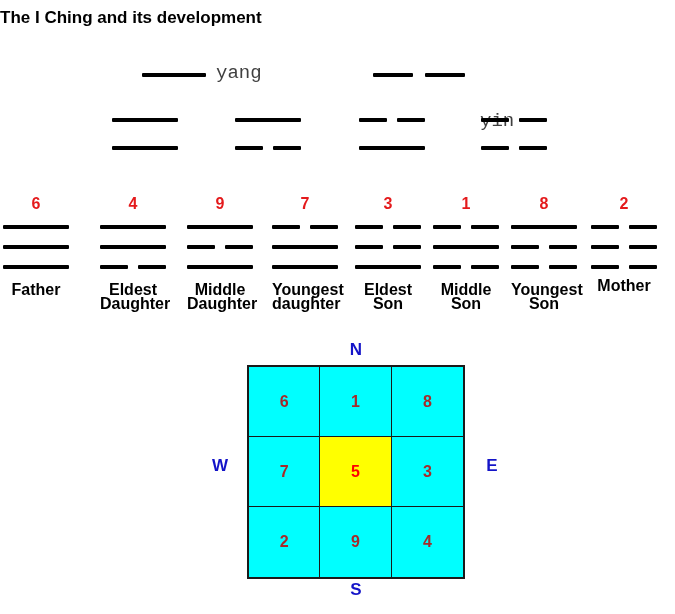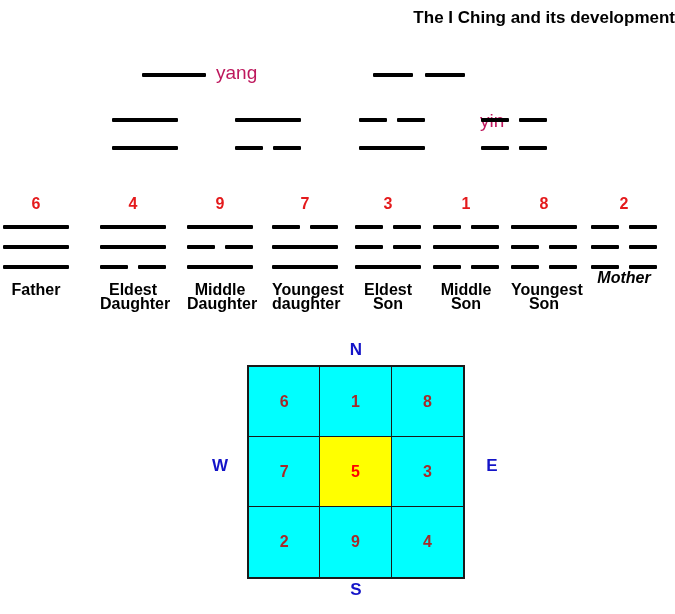--- a/index.html
+++ b/index.html
@@ -14,21 +14,21 @@
     font-family: "Liberation Sans", sans-serif;
     overflow: hidden;
   }
 
   
   #title {
     position: absolute;
     left: 0;
     top: 8px;
     width: 675px;
-    text-align: right;
+    text-align: left;
     font-size: 17px;
     font-weight: bold;
     color: #000000;
     letter-spacing: 0px;
   }
   .yang-line {
     position: absolute;
     height: 4px;
   }
   .yang-line .seg-full {
@@ -53,23 +53,24 @@
     border-radius: 1px;
     width: 43%;
   }
   .yin-line .seg-l { left: 0; }
   .yin-line .seg-r { right: 0; }
 
   
   .legend-label {
     position: absolute;
     font-size: 19px;
-    color: #be185d;
+    color: #404040;
     font-weight: normal;
     white-space: nowrap;
+    font-family: Liberation Mono, monospace;
   }
 
   
   .trigram-col {
     position: absolute;
     top: 195px;
     width: 70px;
   }
   .trigram-number {
     position: absolute;
@@ -369,21 +370,21 @@
         </div>
         <div class="yin-line" style="top: 20px;">
           <span class="seg-l"></span>
           <span class="seg-r"></span>
         </div>
         <div class="yin-line" style="top: 40px;">
           <span class="seg-l"></span>
           <span class="seg-r"></span>
         </div>
       </div>
-    <div class="trigram-label" style="top:76px;font-style:italic;">
+    <div class="trigram-label" style="top:84px;">
         <span style="display:block">Mother</span>
       </div>
   </div>
 </div>
 
 <div id="compass-n" class="compass">N</div>
 <div id="compass-w" class="compass">W</div>
 <div id="compass-e" class="compass">E</div>
 <div id="compass-s" class="compass">S</div>
 

